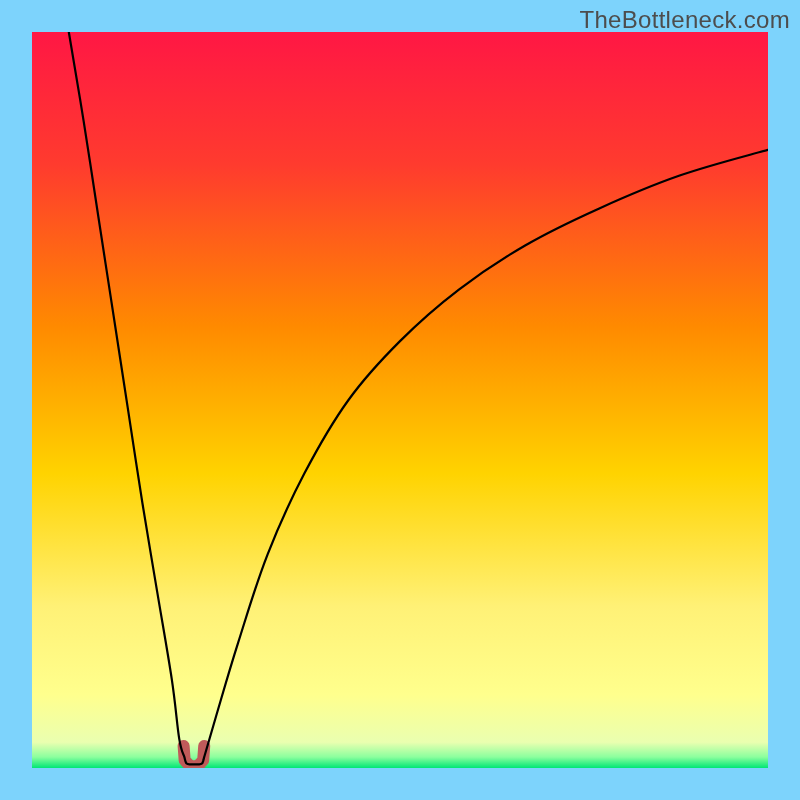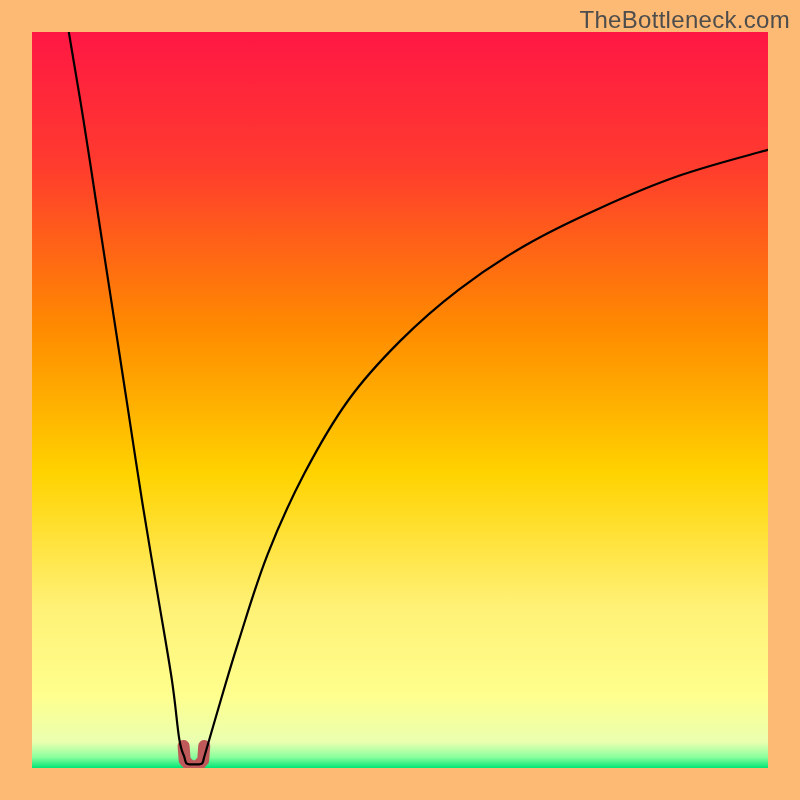--- a/index.html
+++ b/index.html
@@ -7,21 +7,21 @@
     padding: 0;
     width: 800px;
     height: 800px;
     overflow: hidden;
     font-family: Arial, Helvetica, sans-serif;
   }
   .frame {
     position: relative;
     width: 800px;
     height: 800px;
-    background: #fdba74;
+    background: #7dd3fc;
   }
   .plot-area {
     position: absolute;
     left: 32px;
     top: 32px;
     width: 736px;   
     height: 736px;
     overflow: hidden;
   }
   .watermark {

